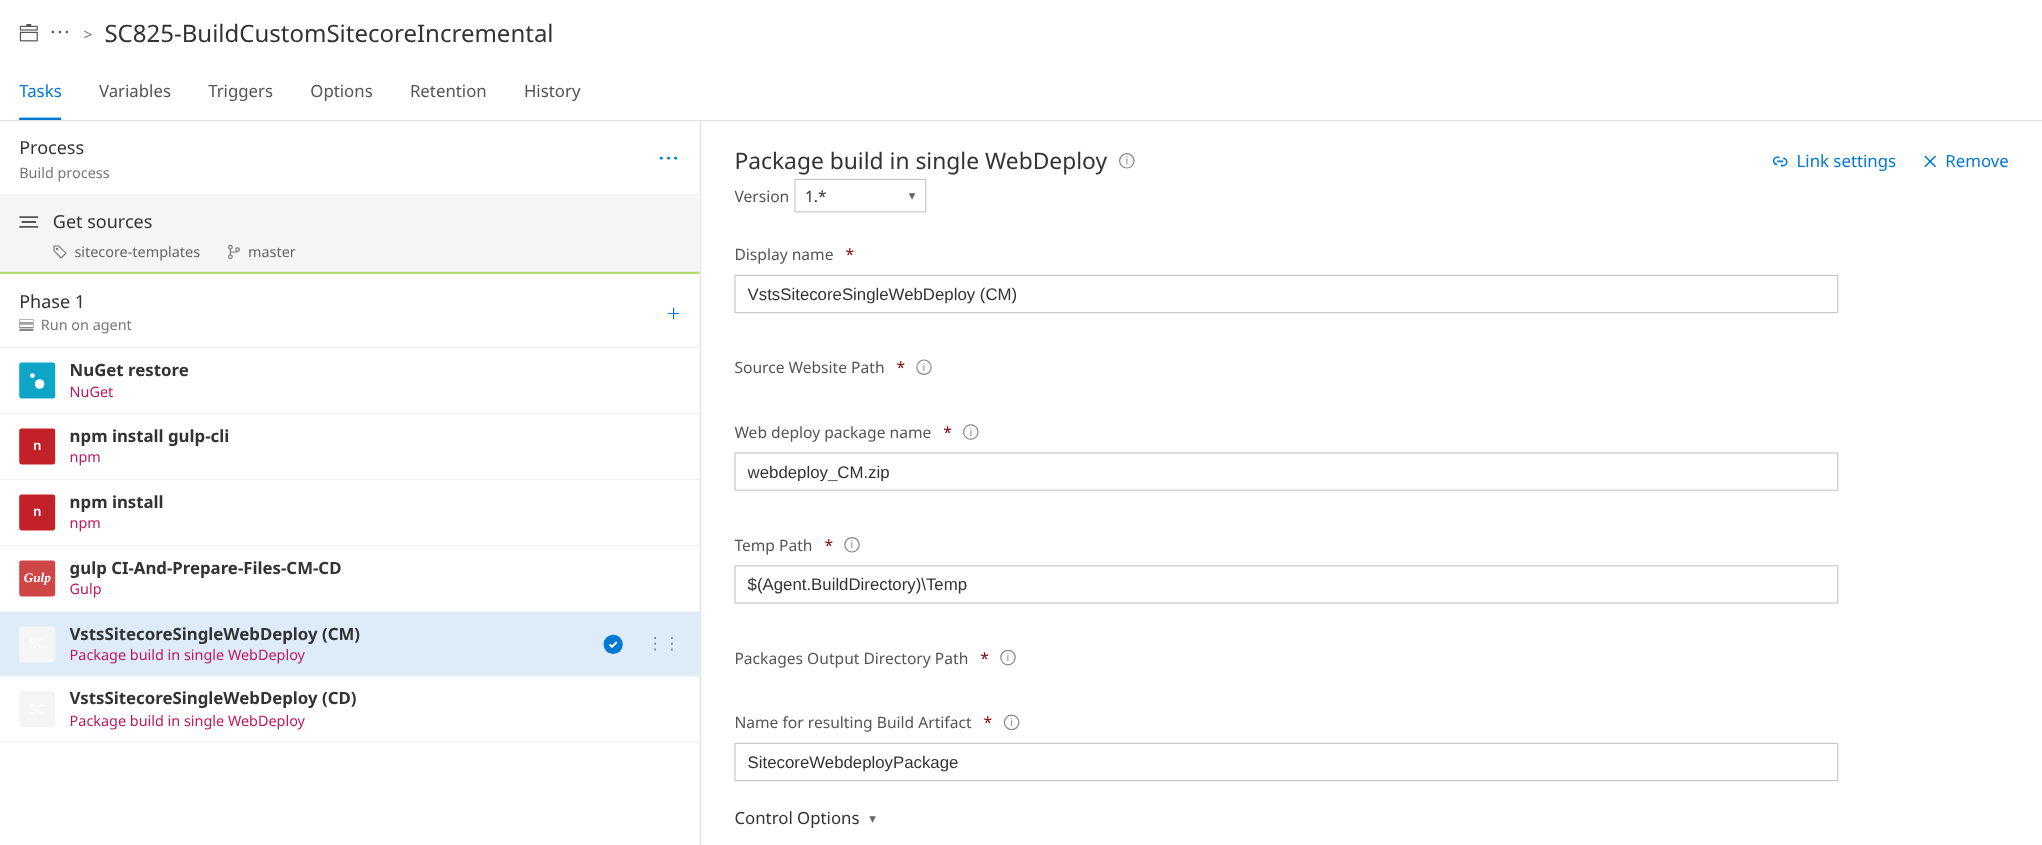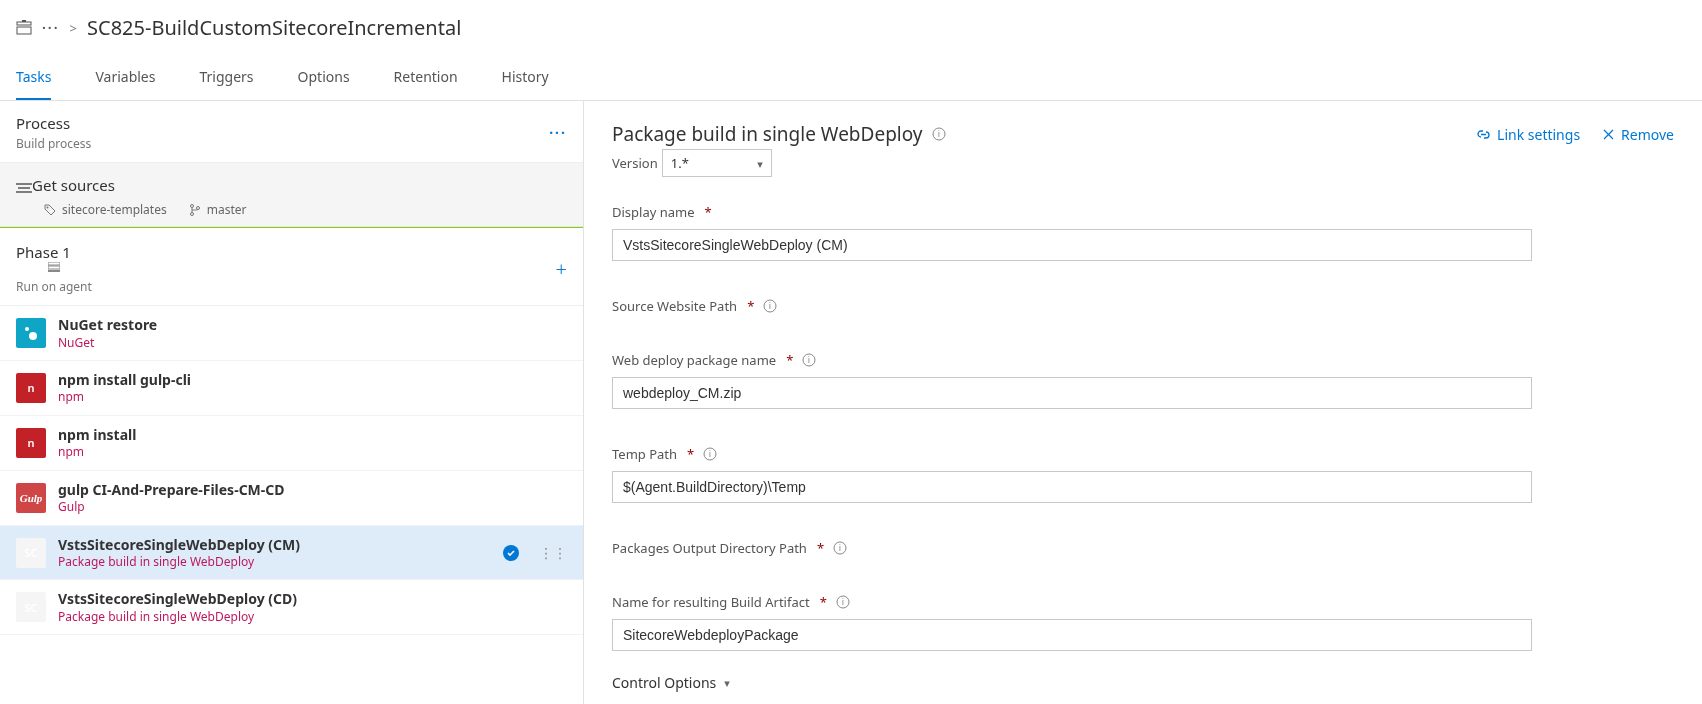--- a/index.html
+++ b/index.html
@@ -15,21 +15,21 @@
     display: flex;
     align-items: center;
     gap: 10px;
     padding: 14px 16px 6px 16px;
   }
   .breadcrumb .crumb-icon { display:inline-flex; color:#555; }
   .breadcrumb .dots { color:#555; letter-spacing:2px; font-weight:600; cursor:pointer; }
   .breadcrumb .sep { color:#777; font-size:13px; }
   .breadcrumb .title { font-size:20px; font-weight:400; color:#333; }
   .tabs {
-    display:flex; gap:44px;
+    display:flex; gap:31px;
     padding:0 16px;
     border-bottom:1px solid #e1e1e1;
     margin-top:10px;
   }
   .tabs .tab {
     padding:10px 0 12px 0;
     font-size:14px; color:#555;
     cursor:pointer;
     border-bottom:2px solid transparent;
   }
@@ -45,33 +45,33 @@
     border-bottom:1px solid #eee;
   }
   .process-row .t1 { font-size:15px; color:#333; }
   .process-row .t2 { font-size:12px; color:#777; margin-top:2px; }
   .more-dots { color:#0078d4; font-weight:700; letter-spacing:2px; cursor:pointer; }
   .get-sources {
     background:#f5f5f5;
     padding:12px 16px 8px 16px;
     border-bottom:1px solid #e7e7e7;
   }
-  .gs-top { display:flex; align-items:flex-end; }
+  .gs-top { display:flex; align-items:center; gap:12px; }
   .gs-icon { color:#555; font-size:14px; display:inline-flex; }
   .gs-title { font-size:15px; color:#333; }
   .gs-sub { display:flex; align-items:center; gap:22px; margin-left:28px; margin-top:6px; }
   .gs-sub .chip { display:flex; align-items:center; gap:6px; font-size:12px; color:#666; }
   .phase-row {
     display:flex; justify-content:space-between; align-items:center;
     padding:14px 16px 10px 16px;
     border-bottom:1px solid #eee;
     border-top:1px solid #84cc16;
   }
   .phase-row .p1 { font-size:15px; color:#333; }
-  .phase-row .p2 { font-size:12px; color:#777; display:flex; align-items:center; gap:6px;flex-direction:column; }
+  .phase-row .p2 { font-size:12px; color:#777; display:flex; align-items:center; gap:6px; }
   .plus { color:#0078d4; font-size:20px; line-height:1; cursor:pointer; font-weight:300; }
   .task {
     display:flex; align-items:center; gap:12px;
     padding:10px 16px;
     border-bottom:1px solid #f2f2f2;
     cursor:pointer;
   }
   .task .icon-box {
     width:30px; height:30px; display:flex; align-items:center; justify-content:center;
     font-size:11px; font-weight:600; color:#fff;

